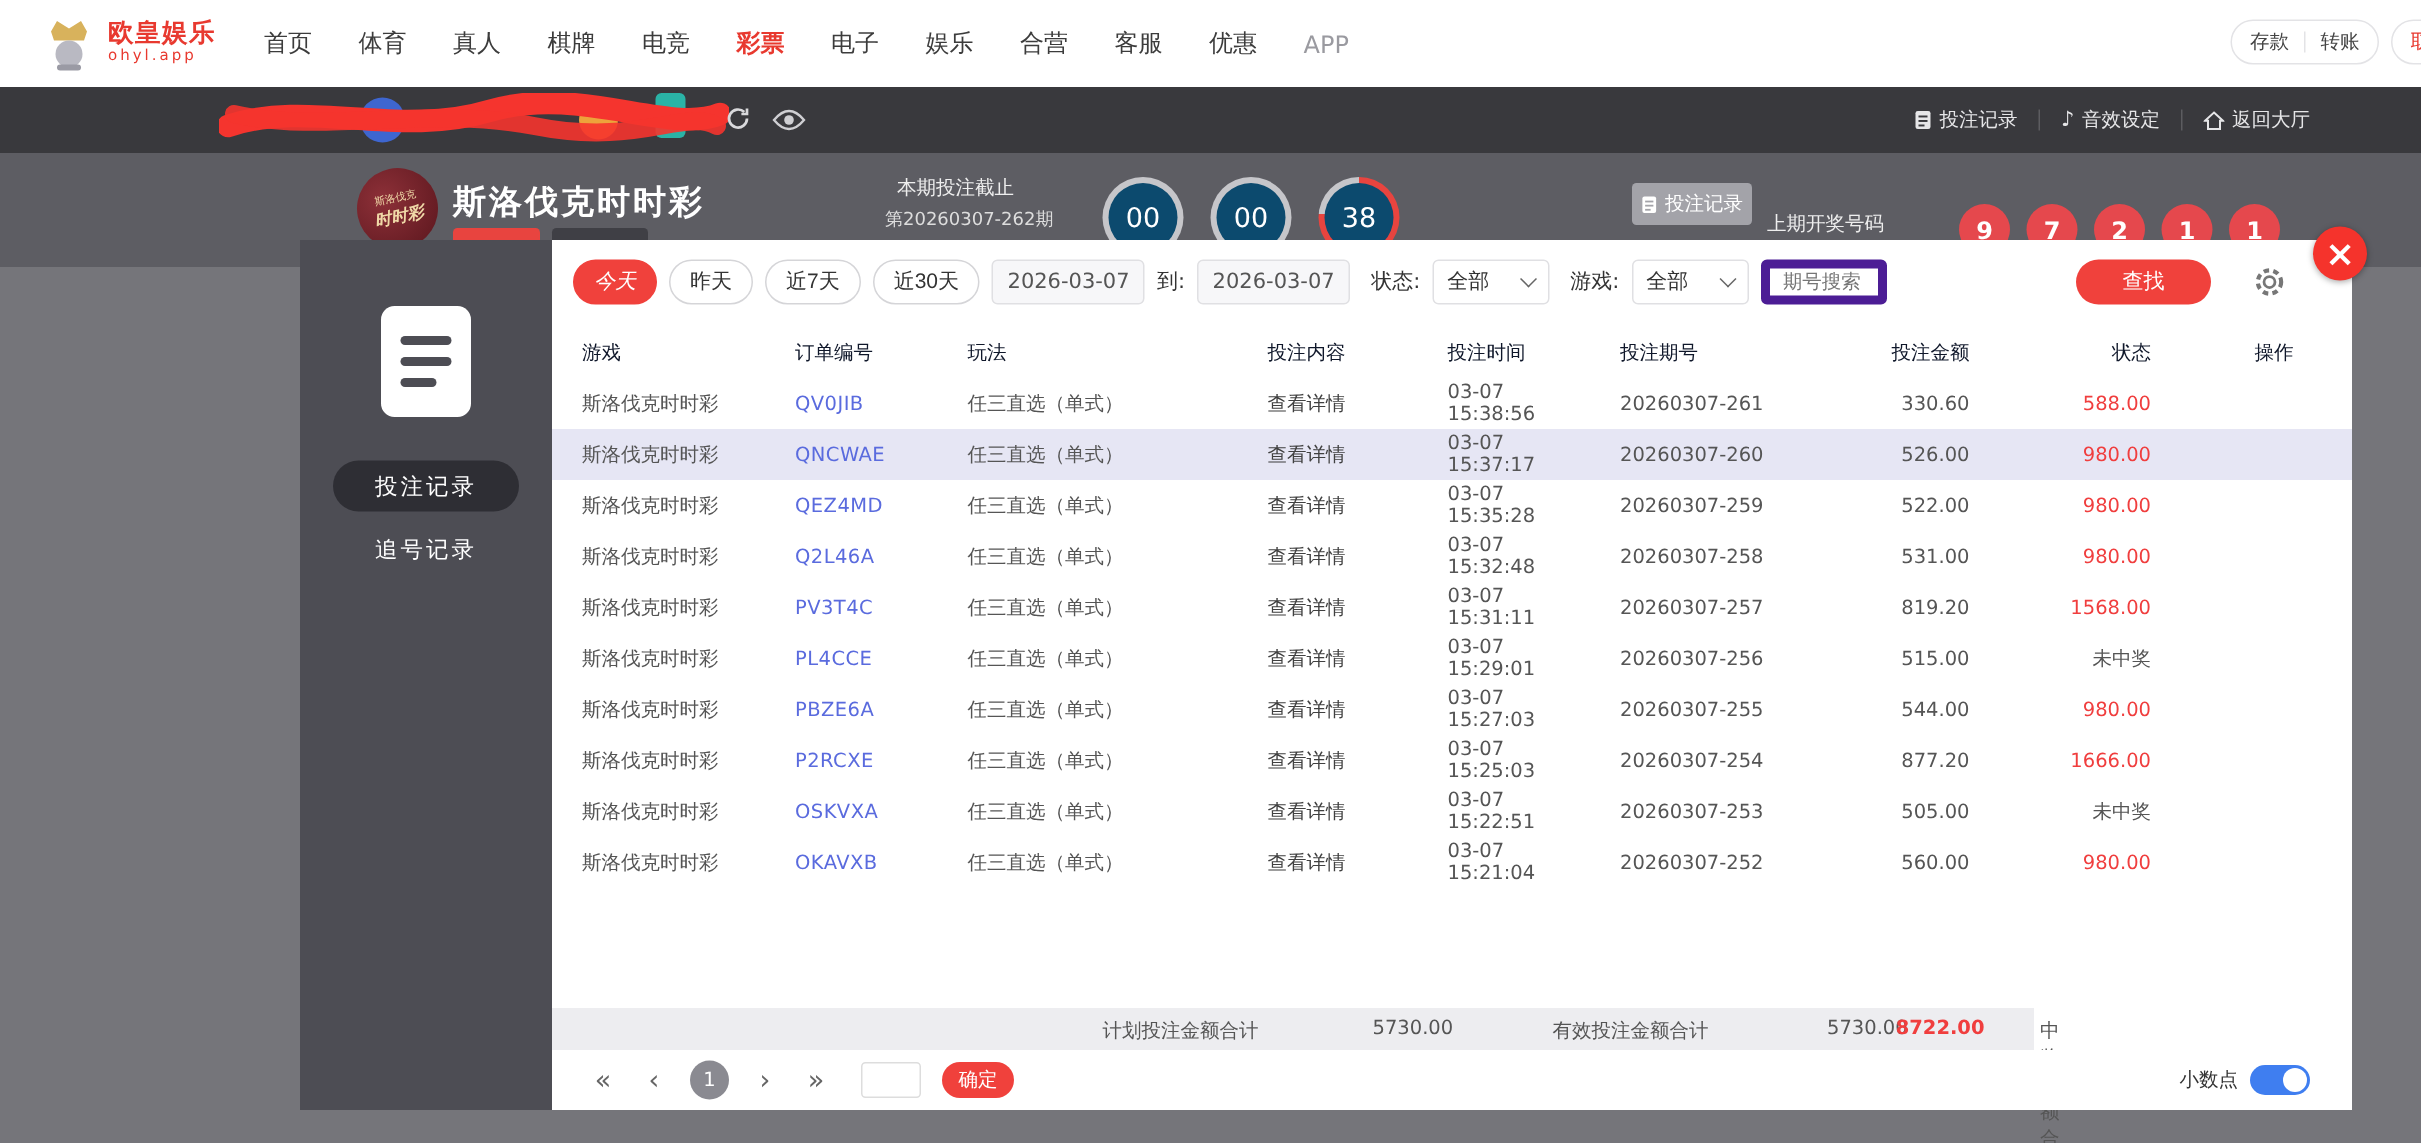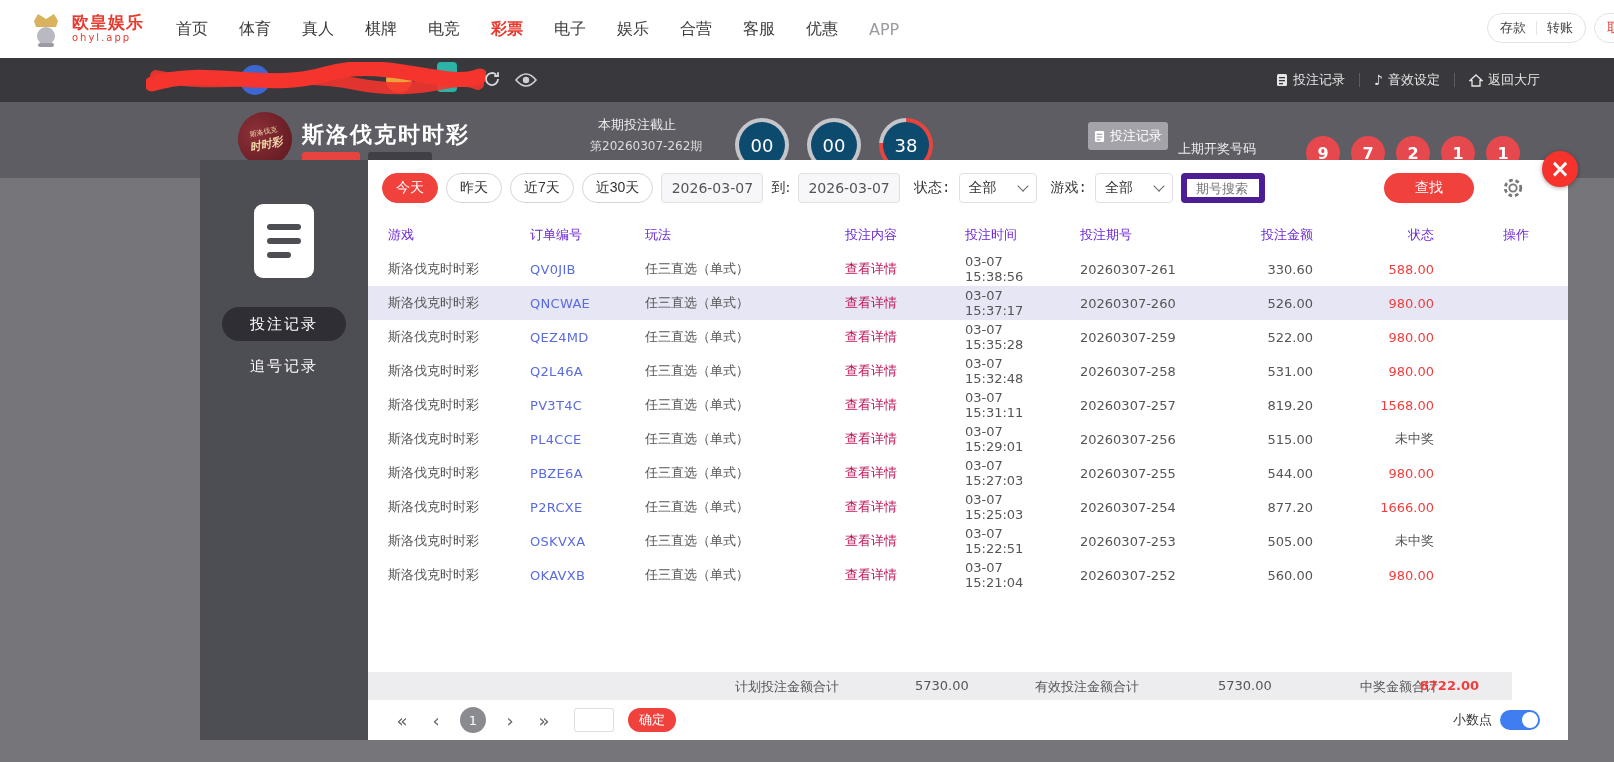--- a/index.html
+++ b/index.html
@@ -62,46 +62,46 @@
 .m-main{position:absolute;left:168px;top:0;width:1200px;height:100%;background:#fff;}
 .m-close{position:absolute;right:-10px;top:-9px;width:36px;height:36px;border-radius:50%;background:#f5332c;color:#fff;display:flex;align-items:center;justify-content:center;font-size:24px;font-weight:bold;box-shadow:0 1px 4px rgba(0,0,0,.35);cursor:pointer;z-index:6;}
 .side-doc{display:block;margin:42px auto 0;}
 .side-items{margin-top:27px;display:flex;flex-direction:column;align-items:center;gap:8px;}
 .side-item{width:124px;height:34px;display:flex;align-items:center;justify-content:center;color:#fff;font-size:15px;letter-spacing:2px;cursor:pointer;border-radius:17px;}
 .side-item.active{background:#2e2e34;}
 
 
 .filters{display:flex;align-items:center;gap:8px;padding:12px 0 0 14px;height:44px;}
 .chip{height:30px;padding:0 13px;border:1px solid #d5d5d8;border-radius:16px;background:#fff;color:#333;font-size:14px;display:flex;align-items:center;cursor:pointer;}
-.chip.active{background:#f0413c;border-color:#f0413c;color:#fff;}
+.chip.active{background:#f0413c;border-color:#f0413c;color:#fff;font-style:italic;}
 .date-input{width:102px;height:30px;border:1px solid #e0e0e3;border-radius:4px;background:#f7f7f9;color:#555;font-size:14px;text-align:center;font-family:inherit;}
 .to-label,.sel-label{font-size:14px;color:#333;}
-.sel-label{margin-left:6px;font-family:Liberation Mono, monospace;}
+.sel-label{margin-left:6px;}
 .select{width:78px;height:30px;border:1px solid #e0e0e3;border-radius:4px;display:flex;align-items:center;justify-content:space-between;padding:0 9px;font-size:14px;color:#333;background:#fff;cursor:pointer;}
 .chev{width:8px;height:8px;border-right:1.5px solid #666;border-bottom:1.5px solid #666;transform:rotate(45deg);margin-top:-4px;}
 .search-input{width:84px;height:30px;border:6px solid #4c1d95;border-radius:4px;padding:0 9px;font-size:13px;color:#333;font-family:inherit;}
 .btn-find{margin-left:auto;width:90px;height:30px;background:#f0413c;color:#fff;border:none;border-radius:16px;font-size:14px;cursor:pointer;font-family:inherit;}
 .gear{margin:0 44px 0 20px;cursor:pointer;}
 
 
 .table{margin-top:14px;}
 .thead,.trow{display:grid;grid-template-columns:145px 115px 200px 120px 115px 180px 70px 121px 134px;align-items:center;}
-.thead{height:34px;color:#6d28d9;font-size:13px;}
+.thead{height:34px;color:#0f172a;font-size:13px;}
 .trow{height:34px;color:#555;font-size:13px;}
 .trow.highlighted{background:#e6e6f4;}
 .thead>div:nth-child(1),.trow>div:nth-child(1){padding-left:20px;}
 .thead>div:nth-child(n+2):nth-child(-n+6),.trow>div:nth-child(n+2):nth-child(-n+6){padding-left:17px;}
 .thead>div:nth-child(n+7),.trow>div:nth-child(n+7){text-align:right;}
 .thead>div:nth-child(9),.trow>div:nth-child(9){padding-right:39px;}
 .trow>div:nth-child(2){color:#5a6bde;letter-spacing:.3px;cursor:pointer;}
-.trow>div:nth-child(4){color:#be185d;cursor:pointer;}
+.trow>div:nth-child(4){color:#404040;cursor:pointer;}
 .trow>div:nth-child(8).win{color:#f03e3e;}
 
 
-.summary{position:absolute;left:0;top:512px;width:1144px;height:28px;background:#ededf0;font-size:13px;color:#555;}
+.summary{position:absolute;left:0;top:512px;width:988px;height:28px;background:#ededf0;font-size:13px;color:#555;}
 .summary span{position:absolute;top:6px;}
 .s1{left:367px}.v1{left:547px}.s2{left:667px}.v2{left:850px}.s3{left:992px}
 .v3{right:33px;color:#f03e3e;font-weight:bold;}
 .pager{position:absolute;left:0;top:540px;width:1200px;height:40px;background:#fff;display:flex;align-items:center;padding-left:24px;gap:14px;}
 .pg{font-size:18px;color:#666;cursor:pointer;width:20px;text-align:center;}
 .pg-page{width:26px;height:26px;border-radius:50%;background:#8a8a91;color:#fff;font-size:13px;display:flex;align-items:center;justify-content:center;cursor:pointer;}
 .pg-input{width:40px;height:24px;border:1px solid #ddd;border-radius:3px;margin-left:6px;font-family:inherit;padding:0 4px;}
 .pg-confirm{width:48px;height:24px;border:none;border-radius:12px;background:#f0413c;color:#fff;font-size:13px;cursor:pointer;font-family:inherit;}
 .decimal{margin-left:auto;display:flex;align-items:center;gap:8px;margin-right:28px;font-size:13px;color:#333;}
 .toggle{width:40px;height:20px;border-radius:10px;background:#3f7ef0;position:relative;cursor:pointer;}

